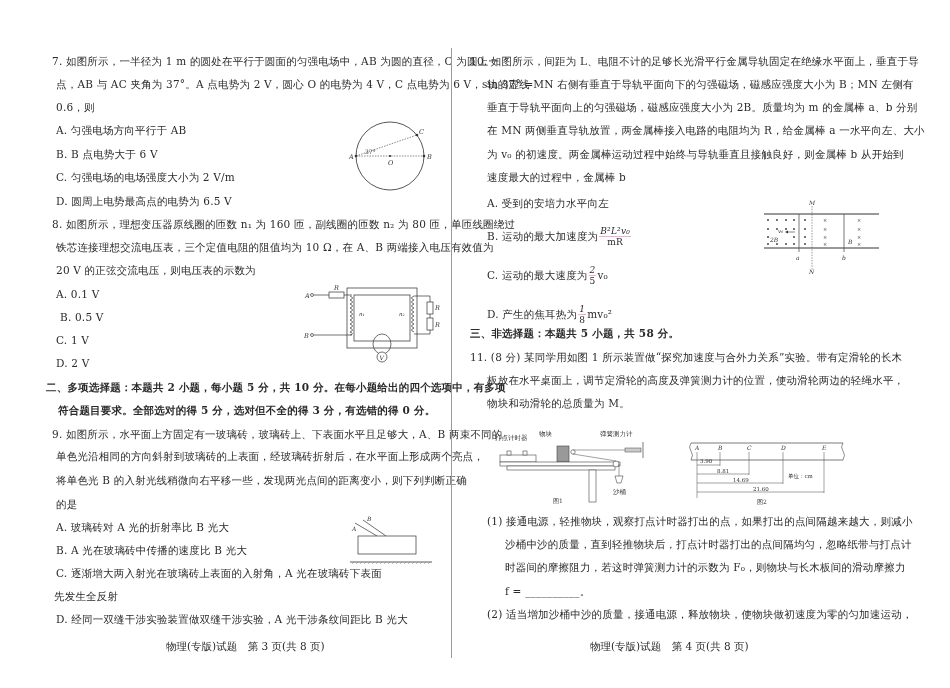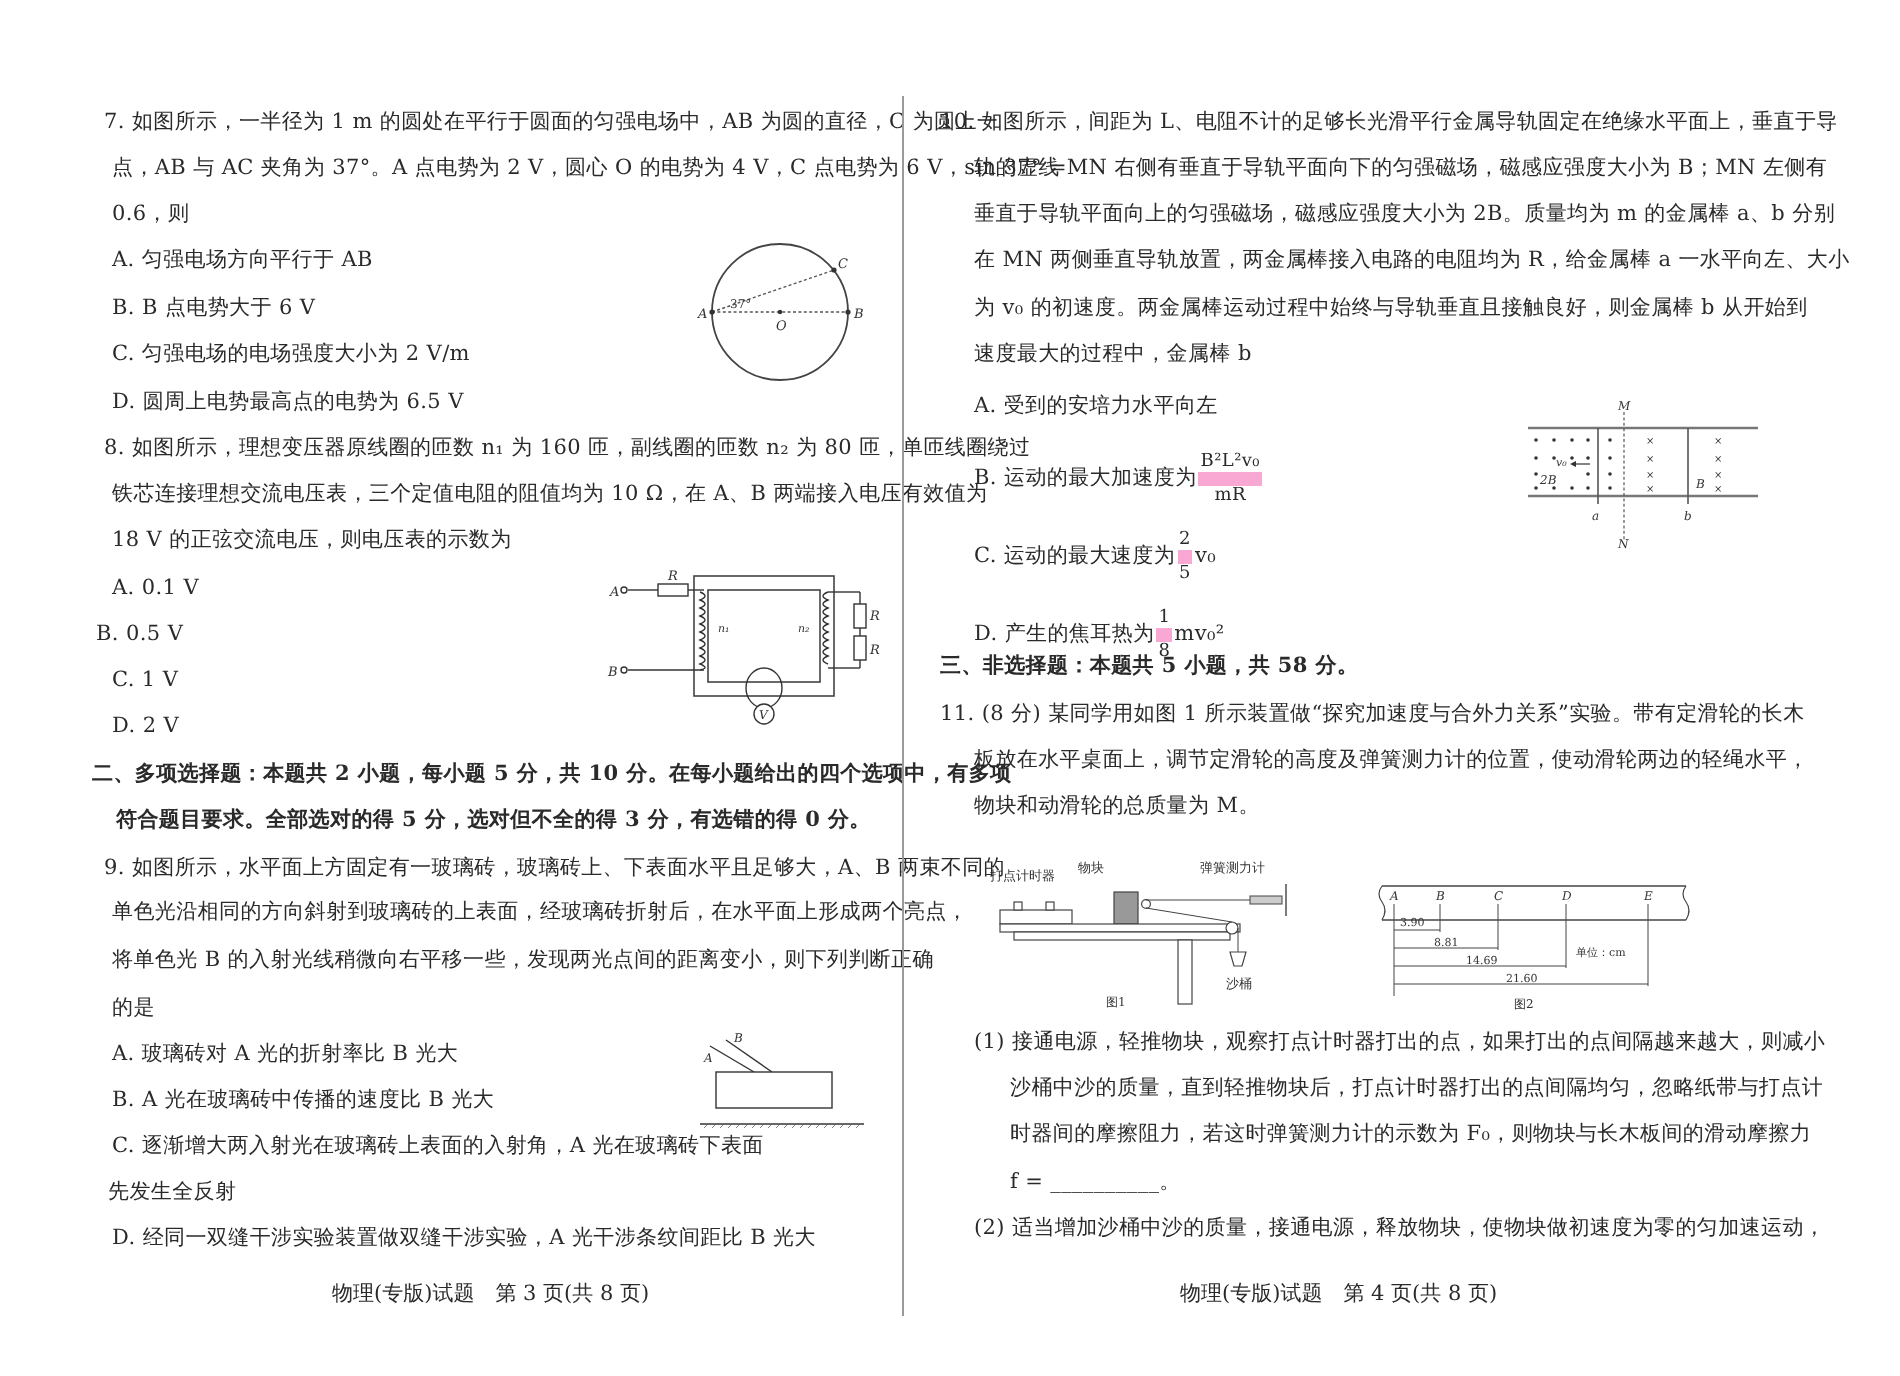--- a/index.html
+++ b/index.html
@@ -10,21 +10,21 @@
   .page-col { position: absolute; top: 0; height: 688px; }
   .left-col { left: 0; width: 450px; }
   .right-col { left: 453px; width: 585px; }
   .divider { position: absolute; left: 451px; top: 48px; width: 1px; height: 610px; background: #9a9a9a; }
 
   .line { position: absolute; font-size: 10.5px; white-space: nowrap; line-height: 14px; letter-spacing: 0.2px; }
   .bold { font-weight: bold; }
   .footer { position: absolute; font-size: 10.5px; white-space: nowrap; }
 
   .frac { display: inline-block; vertical-align: middle; text-align: center; font-size: 9px; line-height: 10px; margin: 0 1px; }
-  .frac .num { display: block; border-bottom: 7px solid #f9a8d4; padding: 0 1px; }
+  .frac .num { display: block; border-bottom: 1px solid #f9a8d4; padding: 0 1px; font-style: italic; }
   .frac .den { display: block; }
 
   svg { position: absolute; overflow: visible; }
   svg text { font-family: "DejaVu Serif", serif; fill: #333; }
 </style>
 </head>
 <body>
 
 <div class="page-col left-col">
 
@@ -46,23 +46,23 @@
     <circle cx="67" cy="20" r="1.3" fill="#333"></circle>
     <text x="-1" y="44" font-size="6.5" font-style="italic">A</text>
     <text x="77" y="44" font-size="6.5" font-style="italic">B</text>
     <text x="69" y="19" font-size="6.5" font-style="italic">C</text>
     <text x="38" y="50" font-size="6.5" font-style="italic">O</text>
     <text x="15" y="39" font-size="6">37°</text>
   </svg>
 
   <div class="line" style="left:52px;top:217px;">8. 如图所示，理想变压器原线圈的匝数 n₁ 为 160 匝，副线圈的匝数 n₂ 为 80 匝，单匝线圈绕过</div>
   <div class="line" style="left:56px;top:240px;">铁芯连接理想交流电压表，三个定值电阻的阻值均为 10 Ω，在 A、B 两端接入电压有效值为</div>
-  <div class="line" style="left:56px;top:263px;">18 V 的正弦交流电压，则电压表的示数为</div>
+  <div class="line" style="left:56px;top:263px;">20 V 的正弦交流电压，则电压表的示数为</div>
   <div class="line" style="left:56px;top:287px;">A. 0.1 V</div>
-  <div class="line" style="left:48px;top:310px;text-align:center;">B. 0.5 V</div>
+  <div class="line" style="left:60px;top:310px;text-align:center;">B. 0.5 V</div>
   <div class="line" style="left:56px;top:333px;">C. 1 V</div>
   <div class="line" style="left:56px;top:356px;">D. 2 V</div>
 
   <svg style="left:302px;top:280px;" width="140" height="85" viewBox="0 0 140 85">
 
     <rect x="45" y="8" width="70" height="60" fill="none" stroke="#444" stroke-width="0.8"></rect>
     <rect x="52" y="15" width="56" height="46" fill="none" stroke="#444" stroke-width="0.8"></rect>
 
     <circle cx="10" cy="15" r="1.5" fill="none" stroke="#333" stroke-width="0.7"></circle>
     <line x1="12" y1="15" x2="27" y2="15" stroke="#333" stroke-width="0.7"></line>

